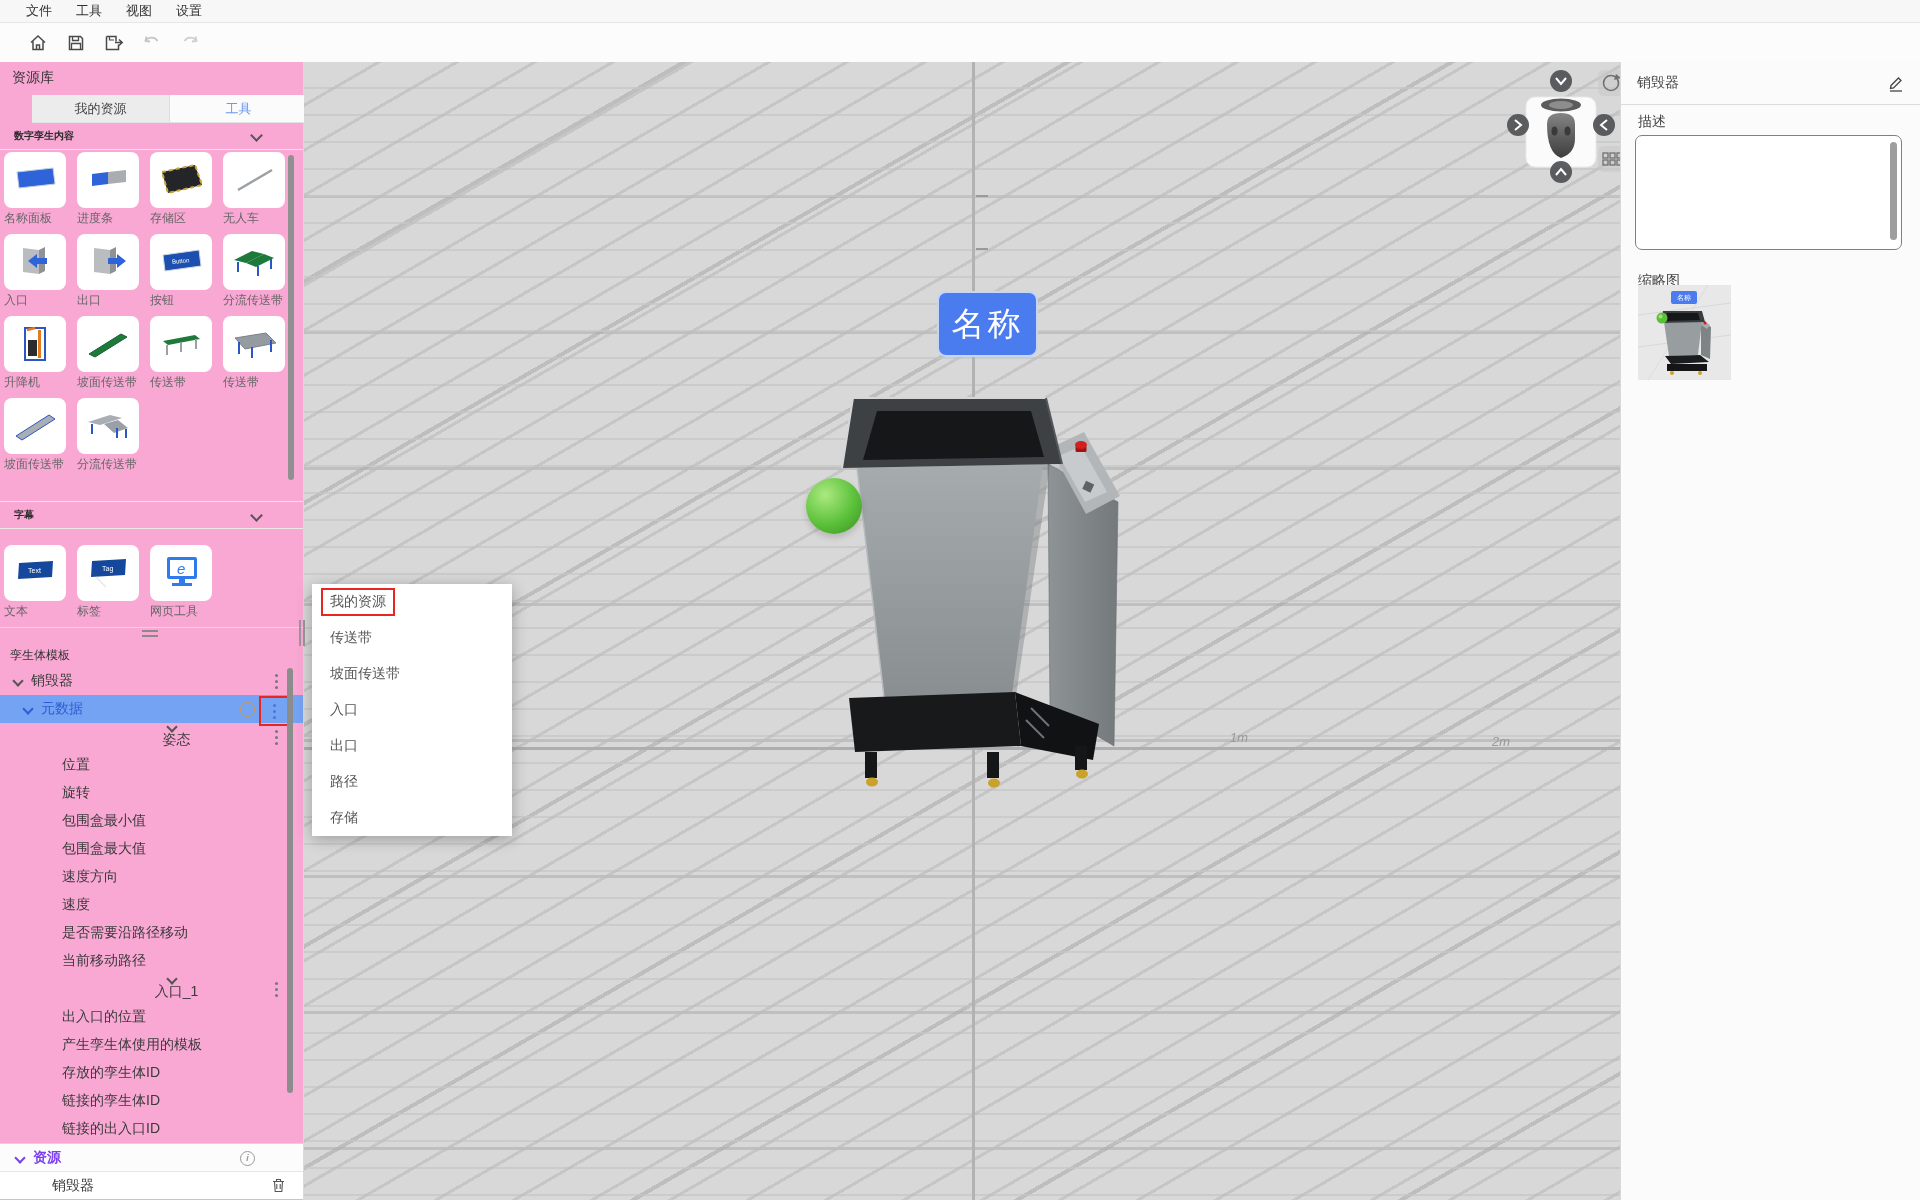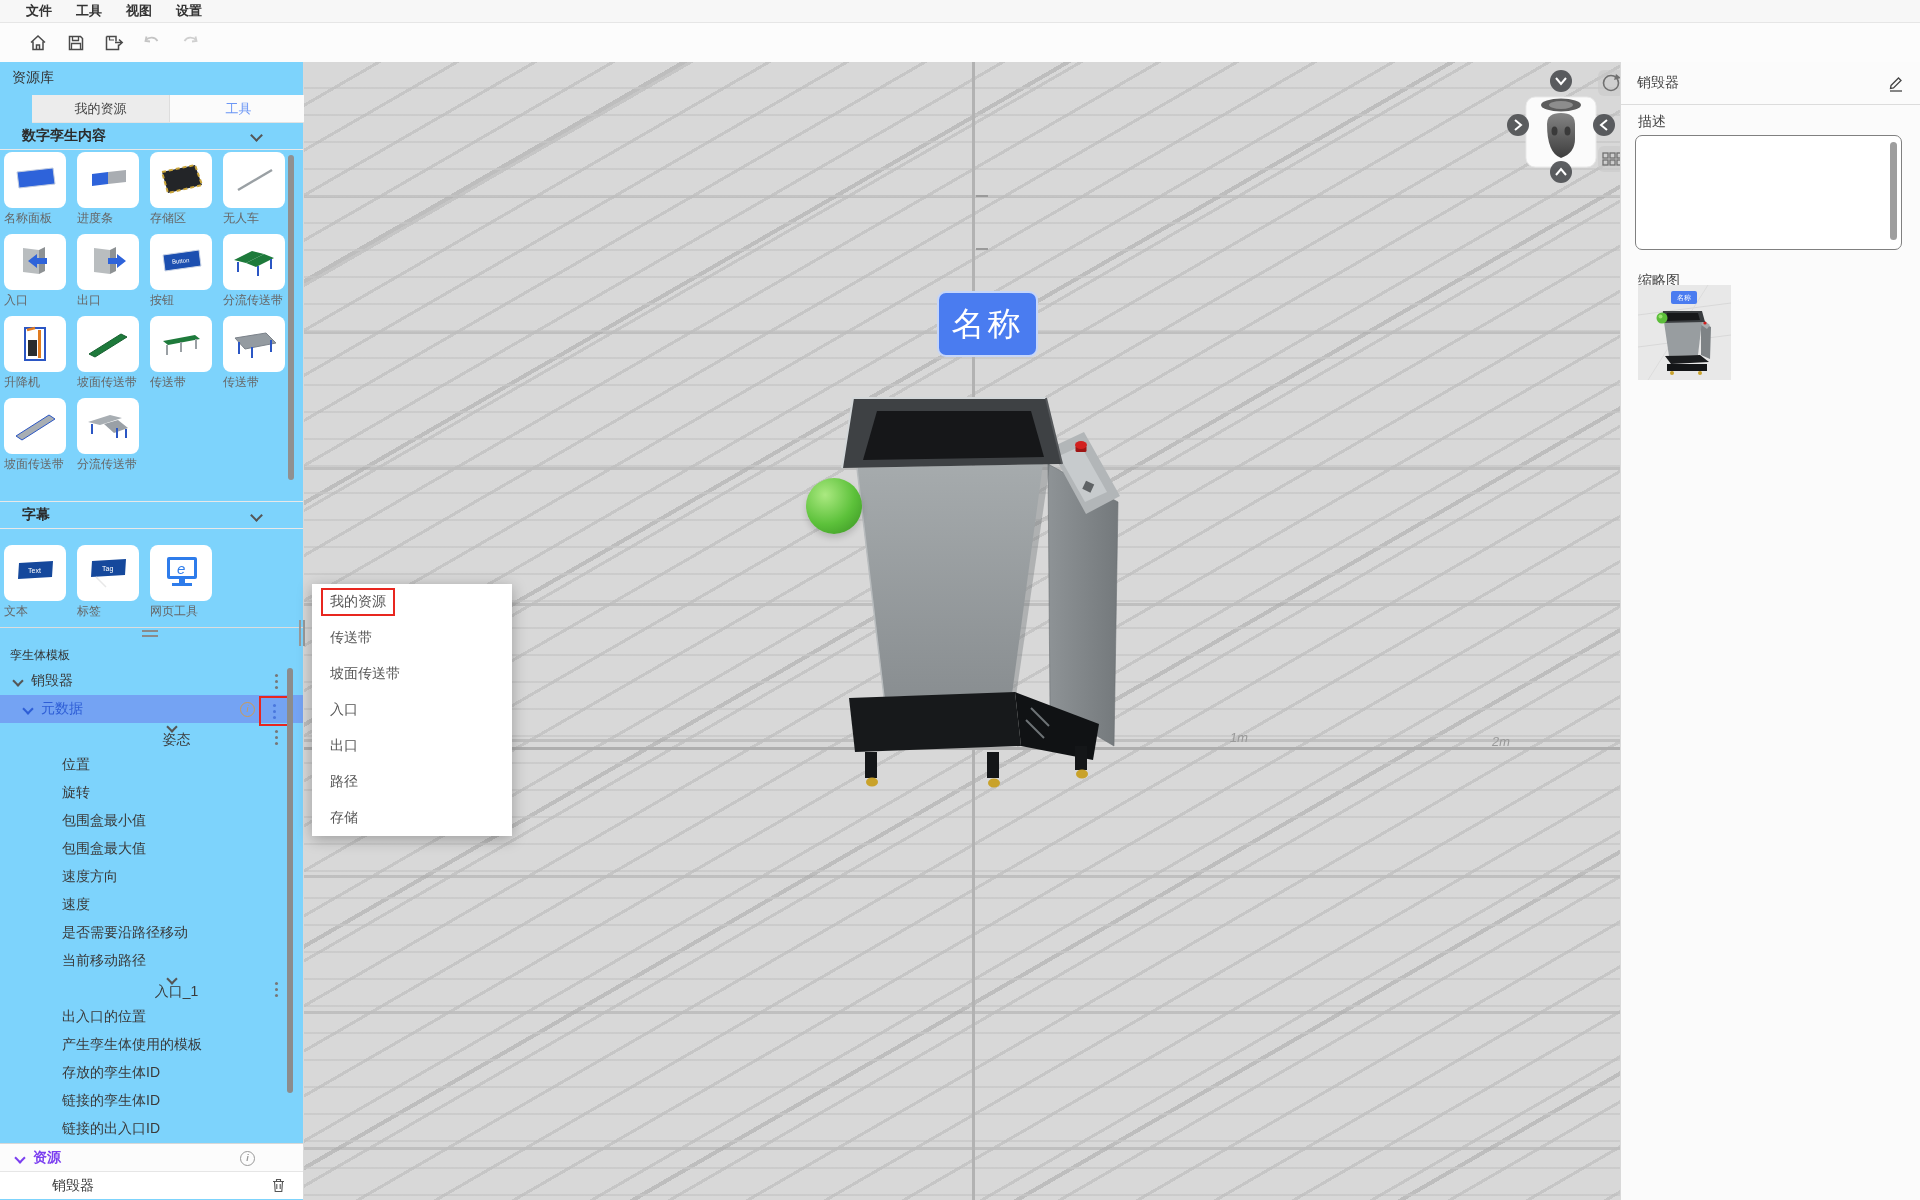--- a/index.html
+++ b/index.html
@@ -1,33 +1,33 @@
 <!DOCTYPE html>
 <html><head>
 <meta charset="utf-8">
 <style>
   html,body{margin:0;padding:0;width:1920px;height:1200px;overflow:hidden;
     font-family:"Liberation Sans","DejaVu Sans",sans-serif;background:#f5f5f5;color:#333;}
   .abs{position:absolute;}
   
   #menubar{position:absolute;left:0;top:0;width:1920px;height:22px;background:#f7f7f7;
     border-bottom:1px solid #e6e6e6;display:flex;align-items:center;gap:24px;padding-left:26px;font-size:13px;color:#333;}
-  #menubar span{cursor:default;font-weight:bold;}
+  #menubar span{cursor:default;}
   #toolbar{position:absolute;left:0;top:23px;width:1920px;height:39px;background:#fcfcfc;
     border-bottom:1px solid #ddd;display:flex;align-items:center;gap:14px;padding-left:26px;}
   .tbtn{width:24px;height:24px;display:flex;align-items:center;justify-content:center;}
   
-  #leftpanel{position:absolute;left:0;top:62px;width:303px;height:1138px;background:#7dd3fc;border-right:1px solid #d9d9d9;}
+  #leftpanel{position:absolute;left:0;top:62px;width:303px;height:1138px;background:#f9a8d4;border-right:1px solid #d9d9d9;}
   #lp-title{position:absolute;left:12px;top:7px;font-size:14px;color:#333;}
   #lp-tabs{position:absolute;left:0;top:33px;width:275px;height:27px;display:flex;border-bottom:1px solid #e3e3e3;margin-left:32px;}
   .tab{flex:1;display:flex;align-items:center;justify-content:center;font-size:13px;}
   .tab.inactive{background:#ececec;color:#444;border-right:1px solid #ddd;}
   .tab.active{background:#fbfbfb;color:#6b96f5;}
   .sec-head{position:absolute;left:0;width:303px;height:28px;border-bottom:1px solid #e8e8e8;
-    display:flex;align-items:center;font-size:14px;font-weight:bold;color:#2b2b2b;padding-left:22px;box-sizing:border-box;}
+    display:flex;align-items:center;font-size:10px;font-weight:bold;color:#2b2b2b;padding-left:14px;box-sizing:border-box;}
   .sec-head .chev{position:absolute;right:42px;color:#555;}
   .chev{display:inline-block;width:7px;height:7px;border-right:2px solid currentColor;border-bottom:2px solid currentColor;transform:rotate(45deg);}
   .toolgrid{position:absolute;left:4px;display:grid;grid-template-columns:repeat(4,73px);grid-auto-rows:82px;}
   .tool{display:flex;flex-direction:column;}
   .ticon{width:62px;height:56px;background:#fff;border-radius:8px;display:flex;align-items:center;justify-content:center;}
   .tlabel{margin-top:2px;font-size:12px;color:#666;white-space:nowrap;}
   .scrollthumb{position:absolute;background:#909090;border-radius:3px;}
   #sec-divider{position:absolute;left:0;top:565px;width:303px;border-top:1px solid #ddd;}
   #splitter-eq{position:absolute;left:142px;top:568px;width:16px;}
   #splitter-eq i{display:block;height:2px;background:#8a8a8a;margin-bottom:3px;}

